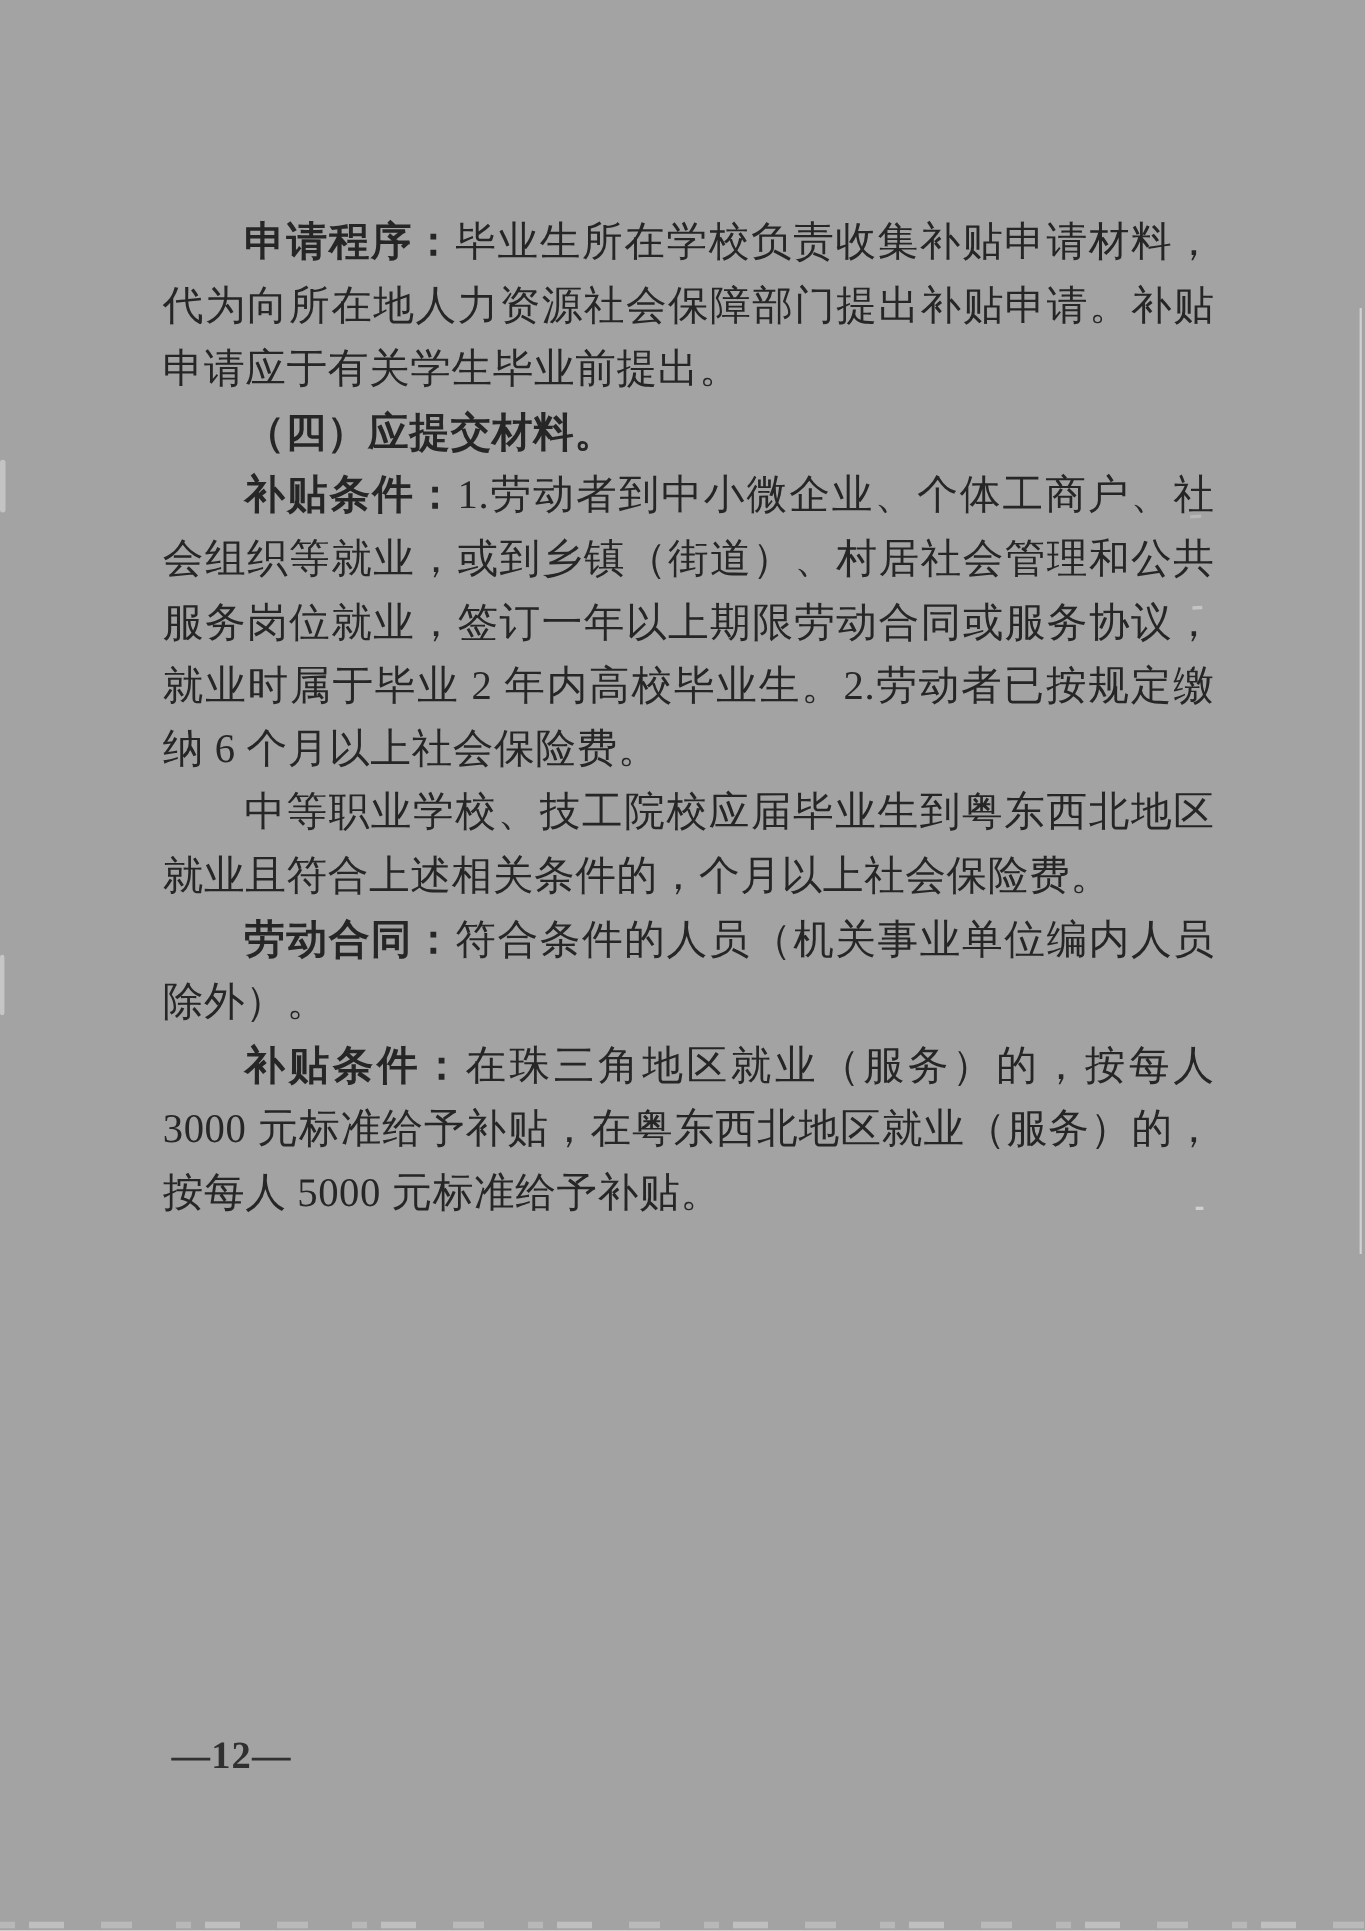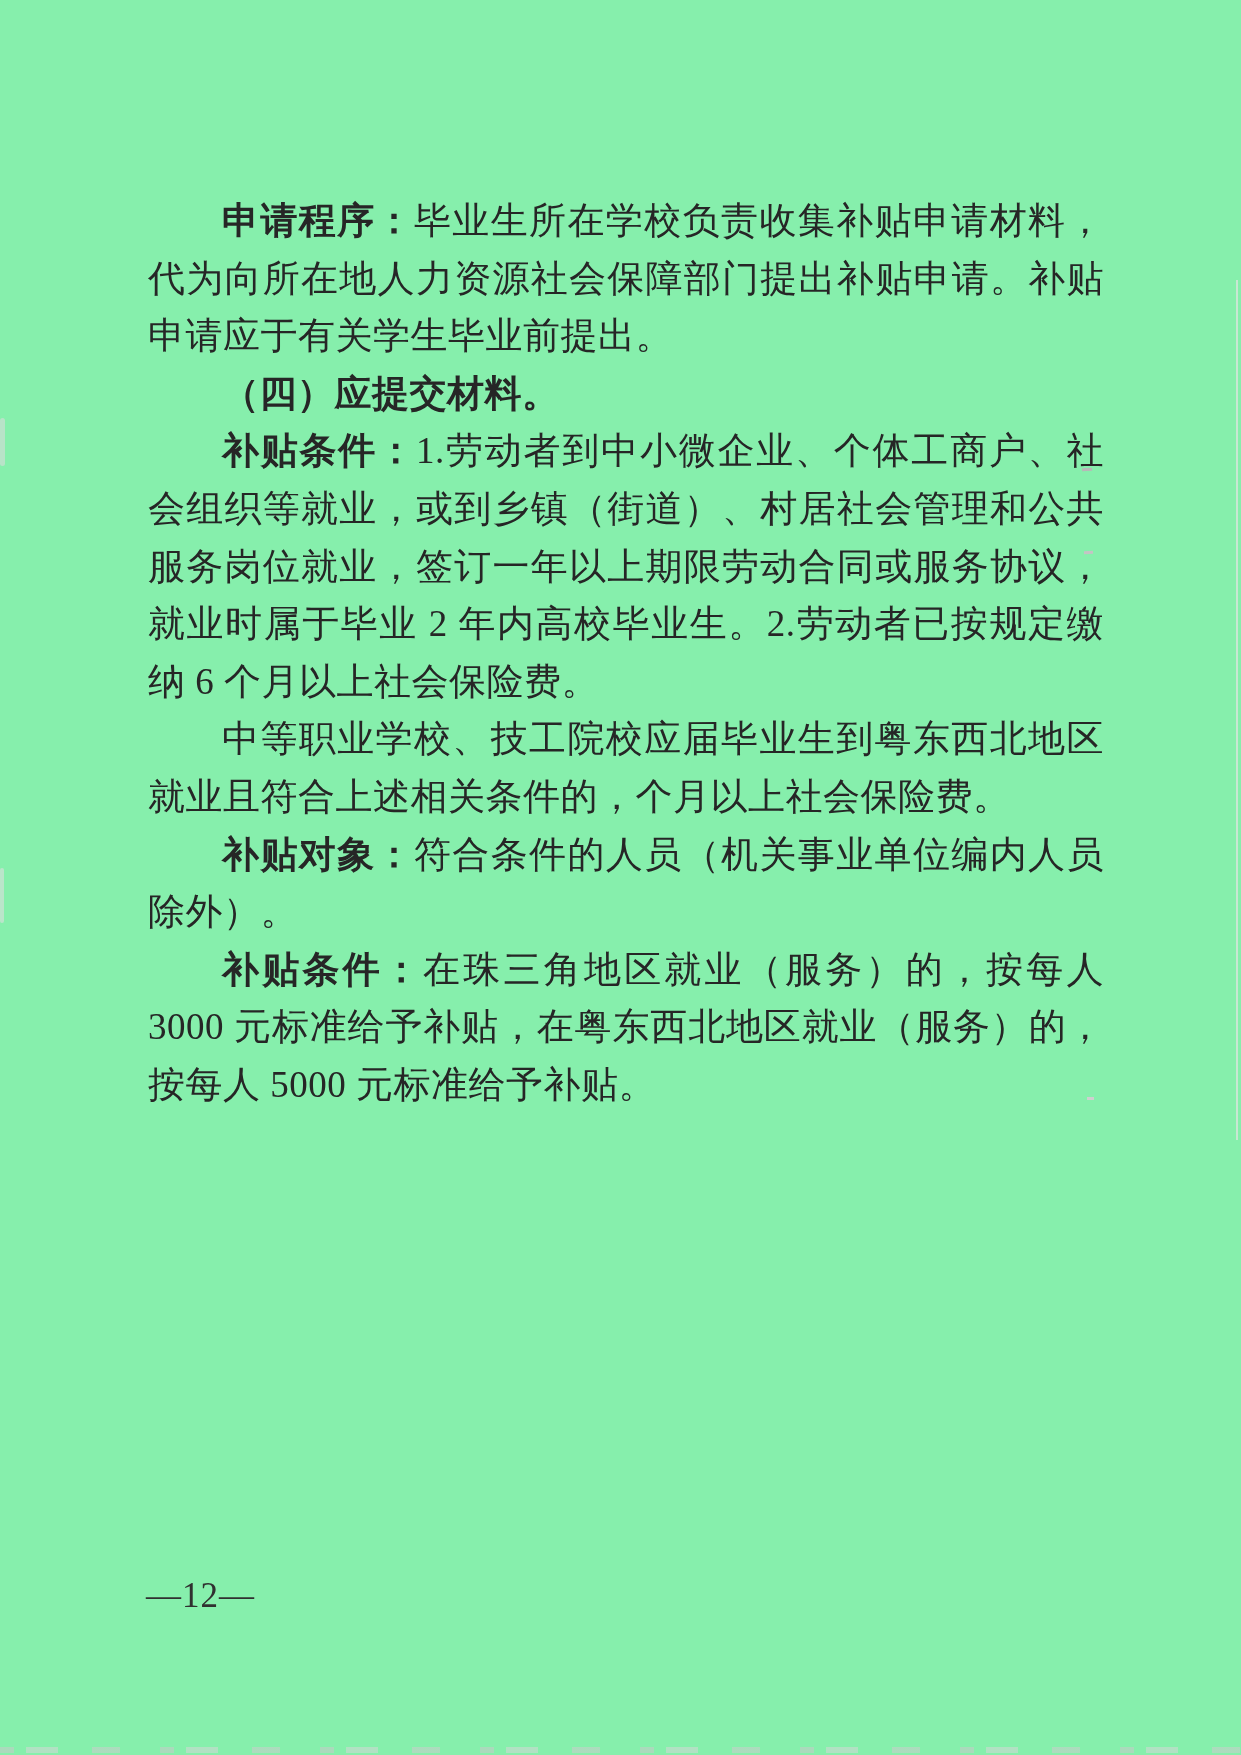--- a/index.html
+++ b/index.html
@@ -5,21 +5,21 @@
   html, body {
     margin: 0;
     padding: 0;
     background: #f2f2f2;
   }
   .page {
     position: relative;
     width: 1241px;
     height: 1755px;
     margin: 0 auto;
-    background: #86efac;
+    background: #a3a3a3;
     overflow: hidden;
     font-family: "Liberation Serif", "DejaVu Serif", serif;
     color: #262626;
   }
   .doc {
     position: absolute;
     left: 148px;
     top: 192px;
     width: 956px;
     font-size: 37px;
@@ -30,25 +30,26 @@
   }
   .para {
     margin: 0;
     padding: 0;
     text-indent: 2em;
   }
   .seg { font-weight: normal; }
   .seg.bold { font-weight: bold; }
   .page-number {
     position: absolute;
-    left: 146px;
+    left: 156px;
     top: 1576px;
     font-size: 35px;
     letter-spacing: 1px;
     color: #303030;
+    font-weight: bold;
   }
   .artifact {
     position: absolute;
     pointer-events: none;
   }
   .artifact.dash-1 { left: 1082px; top: 468px; width: 10px; height: 3px; background: #b8b8b8; transform: rotate(-4deg); }
   .artifact.dash-2 { left: 1084px; top: 551px; width: 9px;  height: 3px; background: #c4c4c4; transform: rotate(-3deg); }
   .artifact.dash-3 { left: 1087px; top: 1097px; width: 7px; height: 3px; background: #cfcfcf; }
   .artifact.edge-line-right { left: 1236px; top: 280px; width: 2px; height: 860px; background: #e4e4e4; opacity: 0.7; }
   .artifact.smudge-left-1 { left: 0; top: 418px; width: 5px; height: 48px; background: #dadada; opacity: 0.6; border-radius: 3px; }
@@ -65,21 +66,21 @@
 </head>
 <body>
 
 <div class="page">
 
   <div class="doc">
       <p class="para"><span class="seg bold">申请程序：</span><span class="seg">毕业生所在学校负责收集补贴申请材料，代为向所在地人力资源社会保障部门提出补贴申请。补贴申请应于有关学生毕业前提出。</span></p>
       <p class="para"><span class="seg bold">（四）应提交材料。</span></p>
       <p class="para"><span class="seg bold">补贴条件：</span><span class="seg">1.劳动者到中小微企业、个体工商户、社会组织等就业，或到乡镇（街道）、村居社会管理和公共服务岗位就业，签订一年以上期限劳动合同或服务协议，就业时属于毕业 2 年内高校毕业生。2.劳动者已按规定缴纳 6 个月以上社会保险费。</span></p>
       <p class="para"><span class="seg">中等职业学校、技工院校应届毕业生到粤东西北地区就业且符合上述相关条件的，个月以上社会保险费。</span></p>
-      <p class="para"><span class="seg bold">补贴对象：</span><span class="seg">符合条件的人员（机关事业单位编内人员除外）。</span></p>
+      <p class="para"><span class="seg bold">劳动合同：</span><span class="seg">符合条件的人员（机关事业单位编内人员除外）。</span></p>
       <p class="para"><span class="seg bold">补贴条件：</span><span class="seg">在珠三角地区就业（服务）的，按每人 3000 元标准给予补贴，在粤东西北地区就业（服务）的，按每人 5000 元标准给予补贴。</span></p>
     </div>
 
   <div class="page-number">—12—</div>
 
   <div class="artifact dash-1"></div>
   <div class="artifact dash-2"></div>
   <div class="artifact dash-3"></div>
   <div class="artifact edge-line-right"></div>
   <div class="artifact smudge-left-1"></div>

